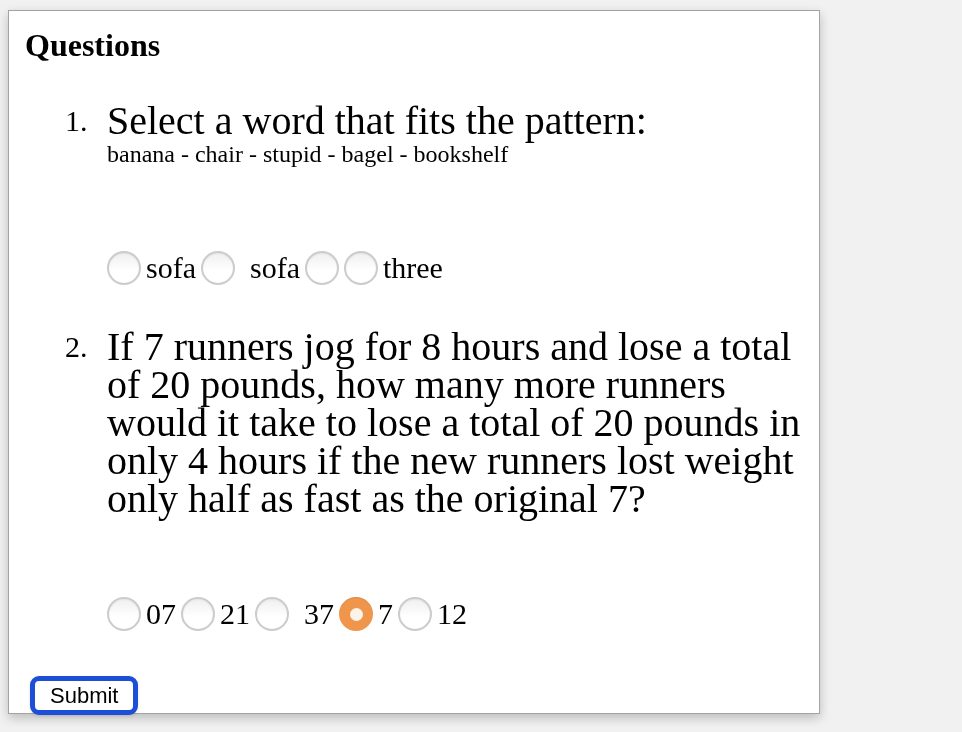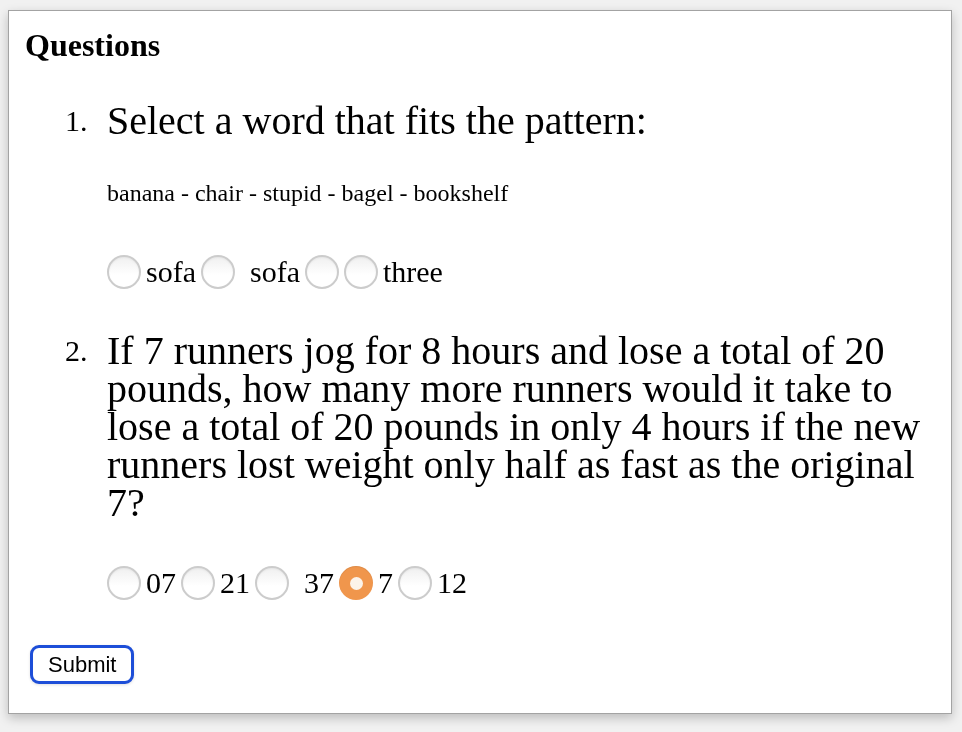--- a/index.html
+++ b/index.html
@@ -7,21 +7,21 @@
     margin: 0; padding: 0;
     width: 962px; height: 732px;
     background: #f1f1f1;
     font-family: "Liberation Serif", serif;
     color: #000;
     overflow: hidden;
   }
   .card {
     position: absolute;
     left: 8px; top: 10px;
-    width: 944px; height: 704px;
+    width: 812px; height: 704px;
     background: #ffffff;
     border: 1px solid #a3a3a3;
     box-shadow: 0 4px 10px rgba(0,0,0,0.22);
   }
   .title {
     margin: 17px 0 0 16px;
     font-size: 32px;
     font-weight: bold;
     line-height: 1.1;
   }
@@ -37,29 +37,28 @@
   }
   .q-body { min-width: 0; }
   .q-text {
     font-size: 40px;
     line-height: 38px;
     max-width: 832px;
   }
   .pattern {
     font-size: 24px;
     line-height: 28px;
-    margin-top: 39px;
   }
   .options {
     display: flex;
     align-items: center;
     margin-top: 48px;
   }
   .q2 .options { margin-top: 44px; }
-  .option { display: flex; align-items: flex-start; margin-right: 5px; }
+  .option { display: flex; align-items: flex-start; margin-right: 5px; margin-top: 35px; }
   .radio {
     width: 34px; height: 34px;
     border-radius: 50%;
     border: 2px solid #cccccc;
     background: linear-gradient(180deg, #f0f0f0 0%, #ffffff 60%);
     box-shadow: inset 0 1px 2px rgba(0,0,0,0.05);
     flex-shrink: 0;
     cursor: pointer;
   }
   .radio.checked {
@@ -76,21 +75,21 @@
   }
   .opt-label { font-size: 30px; margin-left: 5px; white-space: nowrap; }
   .option.gap-md .opt-label { margin-left: 15px; }
   .option.gap-lg .opt-label { margin-left: 23px; }
   .submit-btn {
     display: inline-block;
     margin: 45px 0 0 21px;
     height: 39px;
     padding: 0 15px;
     background: #ffffff;
-    border: 3px solid #1d4ed8;
+    border: 5px solid #1d4ed8;
     border-radius: 9px;
     box-shadow: 0 1px 3px rgba(0,0,0,0.12);
     font-family: "Liberation Sans", sans-serif;
     font-size: 22px;
     color: #000;
     cursor: pointer;
   }
 </style>
 </head>
 <body>

